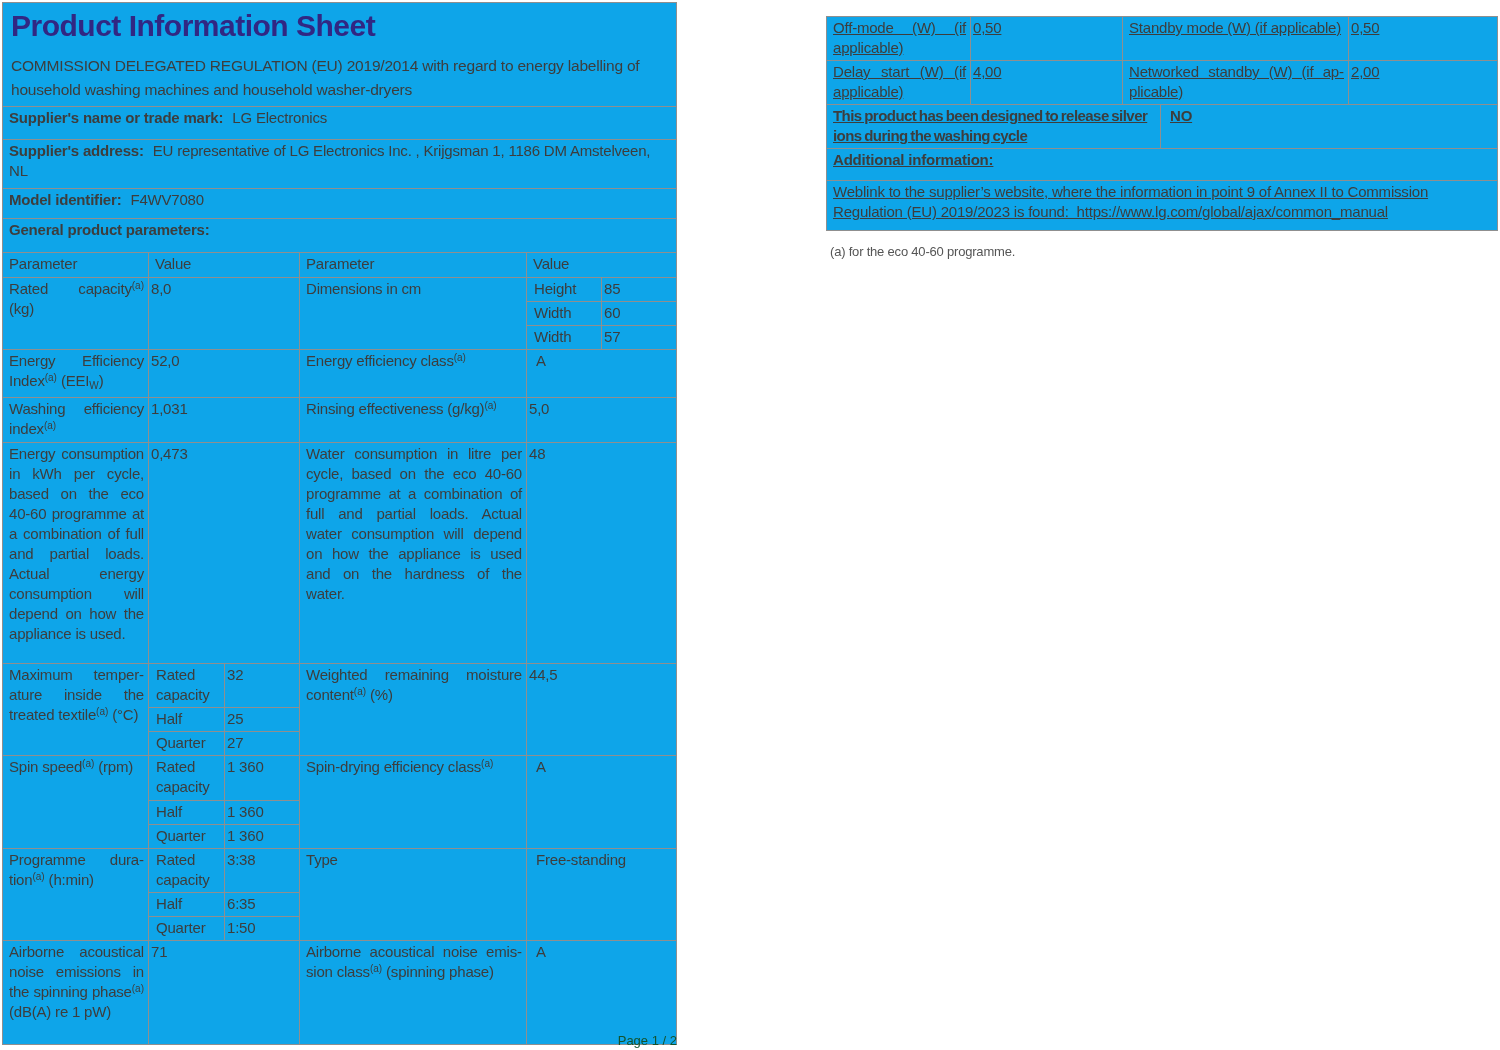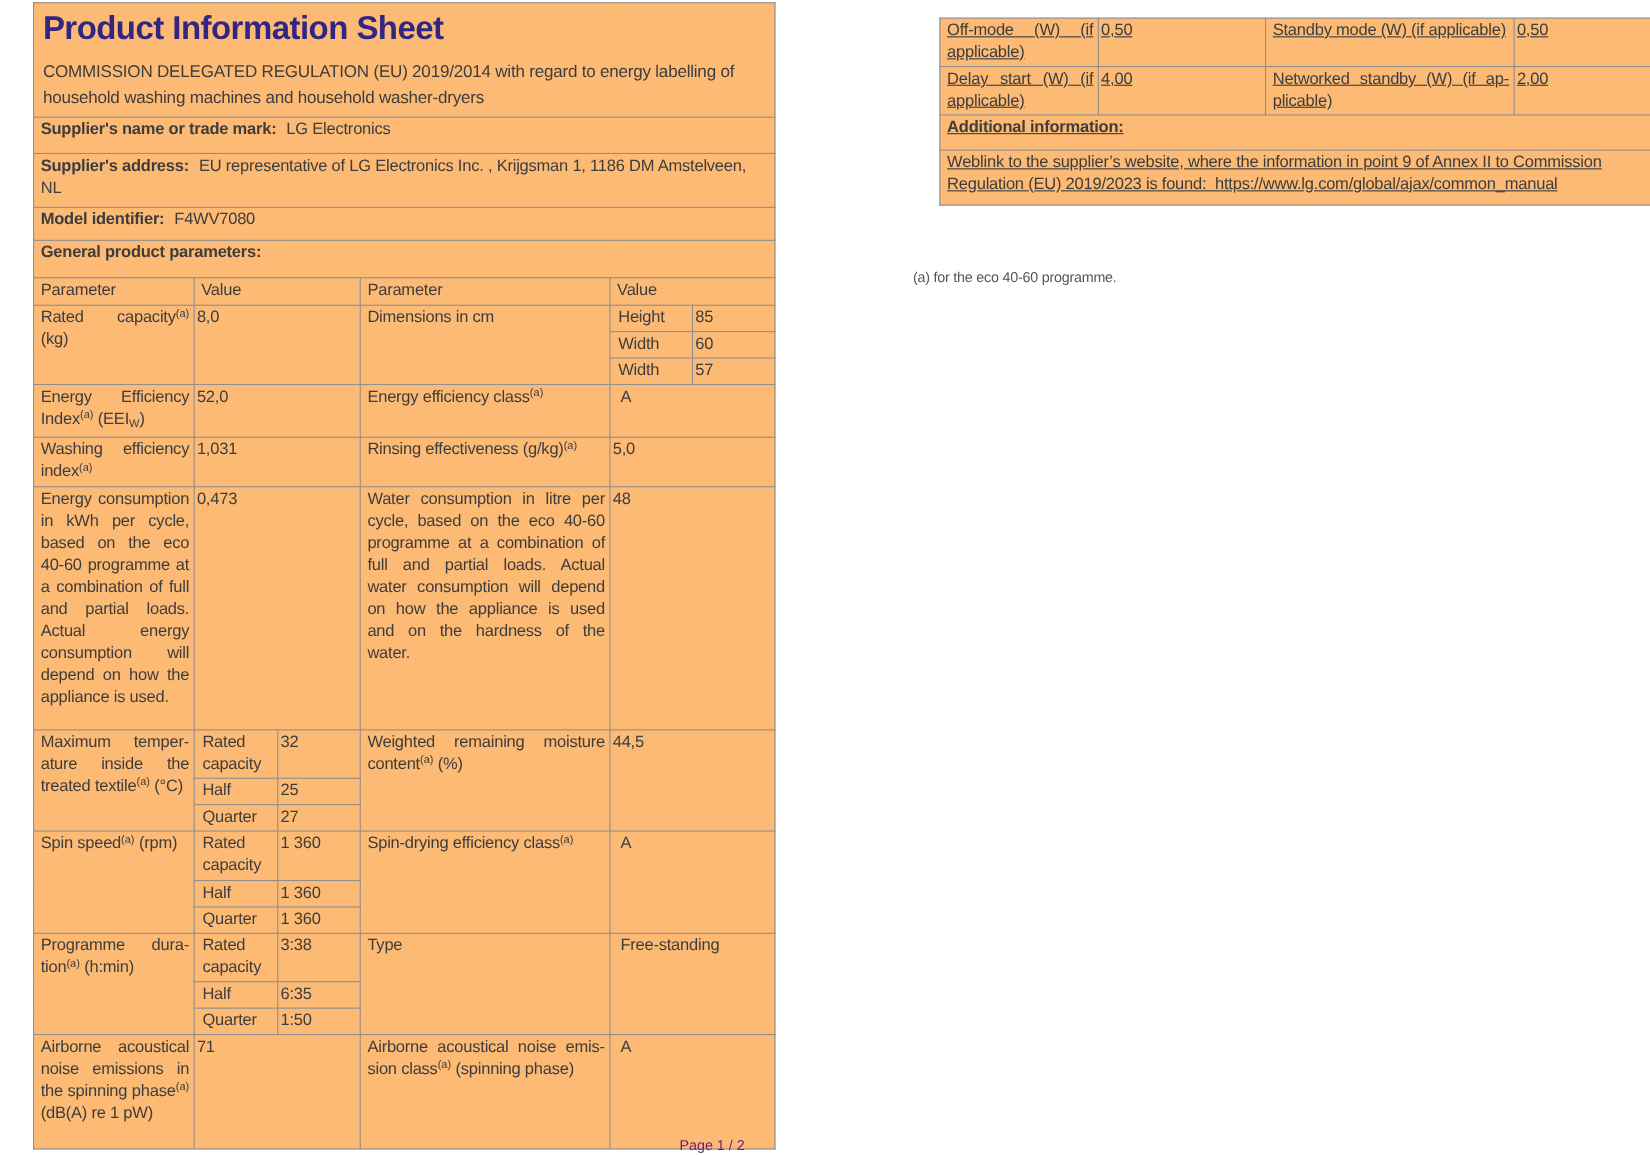--- a/index.html
+++ b/index.html
@@ -4,22 +4,21 @@
 <style>
   html,body{margin:0;padding:0;}
   body{
     width:1500px;height:1050px;background:#ffffff;
     font-family:"Liberation Sans",sans-serif;color:#3d3d3d;
   }
   .canvas{position:relative;width:1500px;height:1050px;overflow:hidden;}
 
   table.page{
     position:absolute;border-collapse:collapse;table-layout:fixed;
-    background:#fdba74;
-    margin-left:28px;
+    background:#0ea5e9;
   }
   .page1{left:2px;top:2px;width:675px;}
   .page2{left:826px;top:16px;width:671px;text-decoration:underline;}
 
   td{
     border:1px solid #8f8f8f;
     font-size:15px;line-height:20px;letter-spacing:-0.2px;
     vertical-align:top;padding:1px 4px 2px 6px;
   }
   .just{text-align:justify;}
@@ -38,21 +37,21 @@
     font-size:30px;font-weight:bold;color:#312783;
     line-height:34px;letter-spacing:-0.5px;margin:0 0 11px 0;
   }
   .regulation{font-size:15.5px;line-height:24px;max-width:645px;}
 
   .footnote{
     position:absolute;left:830px;top:244px;
     font-size:13px;line-height:16px;color:#555555;letter-spacing:-0.2px;
   }
   .pagenum{
-    position:absolute;top:1033px;font-size:13px;color:#701a75;
+    position:absolute;top:1033px;font-size:13px;color:#14532d;
     text-align:right;letter-spacing:0;
   }
   .pagenum1{left:2px;width:675px;}
   .pagenum2{left:826px;width:663px;}
 </style>
 </head>
 <body>
 
 <div class="canvas">
 
@@ -210,20 +209,24 @@
         <td class="val">0,50</td>
         <td colspan="2" class="just">Standby mode (W) (if applica­ble)</td>
         <td class="val">0,50</td>
       </tr>
       <tr style="height:42px">
         <td class="just">Delay start (W) (if applicable)</td>
         <td class="val">4,00</td>
         <td colspan="2" class="just">Networked standby (W) (if ap­plicable)</td>
         <td class="val">2,00</td>
       </tr>
+      <tr style="height:42px">
+        <td colspan="3" class="b squeeze">This product has been designed to release silver ions during the washing cycle</td>
+        <td colspan="2" class="b cls">NO</td>
+      </tr>
       <tr style="height:32px">
         <td colspan="5">
           <span class="b">Additional information:</span>
         </td>
       </tr>
       <tr style="height:50px">
         <td colspan="5">Weblink to the supplier’s website, where the information in point 9 of Annex II to Commission Regulation (EU) 2019/2023 is found:&nbsp; https://www.lg.com/global/ajax/common_manual</td>
       </tr>
     </tbody>
   </table>

